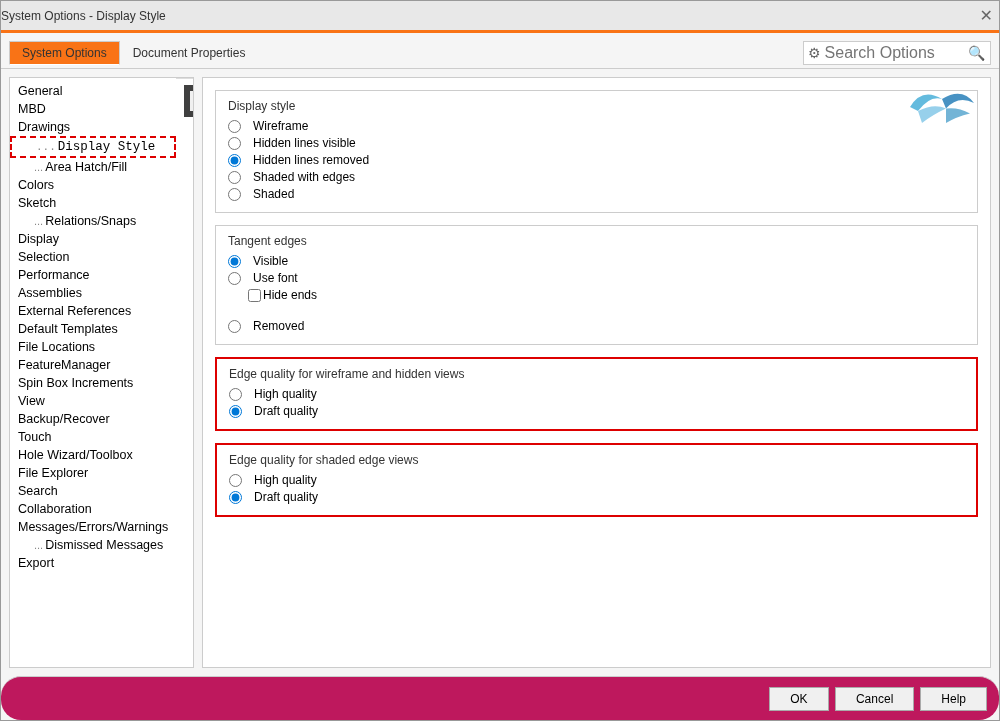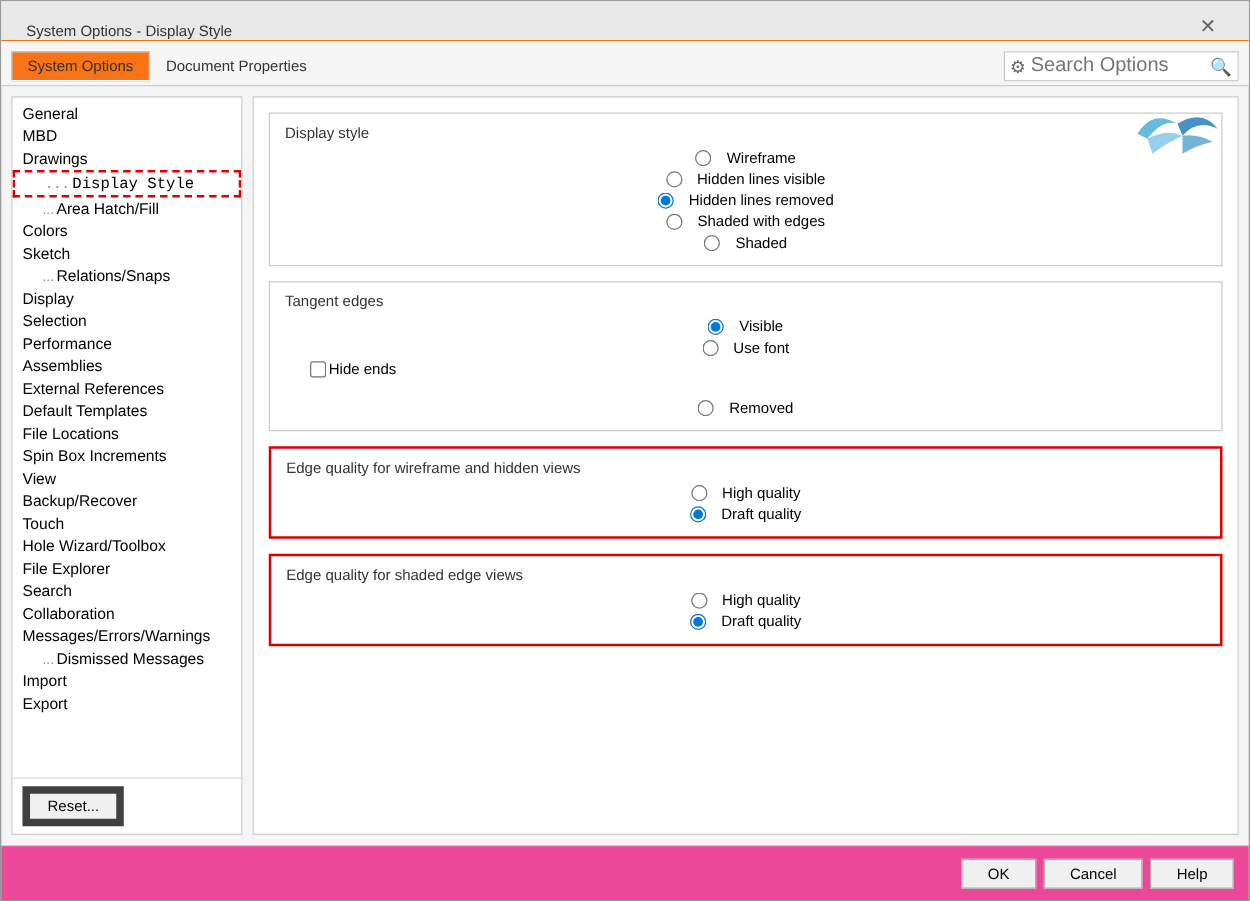--- a/index.html
+++ b/index.html
@@ -20,25 +20,25 @@
       height: 721px;
       background: #f5f5f5;
       border: 1px solid #999;
       display: flex;
       flex-direction: column;
       box-shadow: 2px 2px 8px rgba(0,0,0,0.3);
     }
 
     .title-bar {
       background: #e8e8e8;
-      border-bottom: 1px solid #f97316;
+      border-bottom: 3px solid #f97316;
       height: 32px;
       display: flex;
-      align-items: flex-end;
-      padding: 0 20px;
+      align-items: center;
+      padding: 0 0;
       justify-content: space-between;
       flex-shrink: 0;
     }
     .title-bar-text {
       font-size: 12px;
       color: #333;
     }
     .title-bar-close {
       font-size: 16px;
       cursor: pointer;
@@ -113,21 +113,20 @@
       gap: 8px;
     }
 
     .left-panel {
       width: 185px;
       background: #fff;
       border: 1px solid #ccc;
       overflow-y: auto;
       flex-shrink: 0;
       display: flex;
-      flex-direction: column;
     }
     .nav-list {
       list-style: none;
       padding: 4px 0;
       flex: 1;
     }
     .nav-item {
       padding: 2px 8px;
       cursor: pointer;
       white-space: nowrap;
@@ -178,21 +177,20 @@
       font-weight: normal;
       color: #333;
       margin-bottom: 6px;
     }
     .radio-option {
       display: flex;
       align-items: center;
       gap: 12px;
       margin-bottom: 3px;
       font-size: 12px;
-      justify-content: center;
     }
     .radio-option input[type=radio] {
       accent-color: #0078d7;
     }
     .checkbox-option {
       display: flex;
       align-items: center;
       gap: 2px;
       margin-bottom: 17px;
       font-size: 12px;
@@ -206,29 +204,30 @@
       position: absolute;
       top: 4px;
       right: 8px;
     }
     .logo-bird {
       width: 80px;
       height: 50px;
     }
 
     .footer {
-      background: #ec4899;
+      background: #be185d;
       border-top: 1px solid #ccc;
       height: 44px;
       display: flex;
       align-items: center;
       justify-content: flex-end;
       padding: 0 12px;
       gap: 6px;
       flex-shrink: 0;
+      border-radius: 20px;
     }
     .footer-btn {
       padding: 4px 20px;
       font-size: 12px;
       background: #f0f0f0;
       border: 1px solid #aaa;
       cursor: pointer;
       min-width: 60px;
     }
   </style>
@@ -272,33 +271,33 @@
           <li class="nav-item">
             <span class="indent1"><span class="tree-prefix">...</span>Relations/Snaps</span>
           </li>
           <li class="nav-item">Display</li>
           <li class="nav-item">Selection</li>
           <li class="nav-item">Performance</li>
           <li class="nav-item">Assemblies</li>
           <li class="nav-item">External References</li>
           <li class="nav-item">Default Templates</li>
           <li class="nav-item">File Locations</li>
+          <li class="nav-item">FeatureManager</li>
           <li class="nav-item">Spin Box Increments</li>
           <li class="nav-item">View</li>
           <li class="nav-item">Backup/Recover</li>
           <li class="nav-item">Touch</li>
           <li class="nav-item">Hole Wizard/Toolbox</li>
           <li class="nav-item">File Explorer</li>
           <li class="nav-item">Search</li>
           <li class="nav-item">Collaboration</li>
           <li class="nav-item">Messages/Errors/Warnings</li>
           <li class="nav-item">
             <span class="indent1"><span class="tree-prefix">...</span>Dismissed Messages</span>
           </li>
-          <li class="nav-item">Import</li>
           <li class="nav-item">Export</li>
         </ul>
       <div class="reset-btn-container">
         <button class="reset-btn">Reset...</button>
       </div>
     </div>
 
     <div class="right-panel">
 
       <div class="logo-area">

